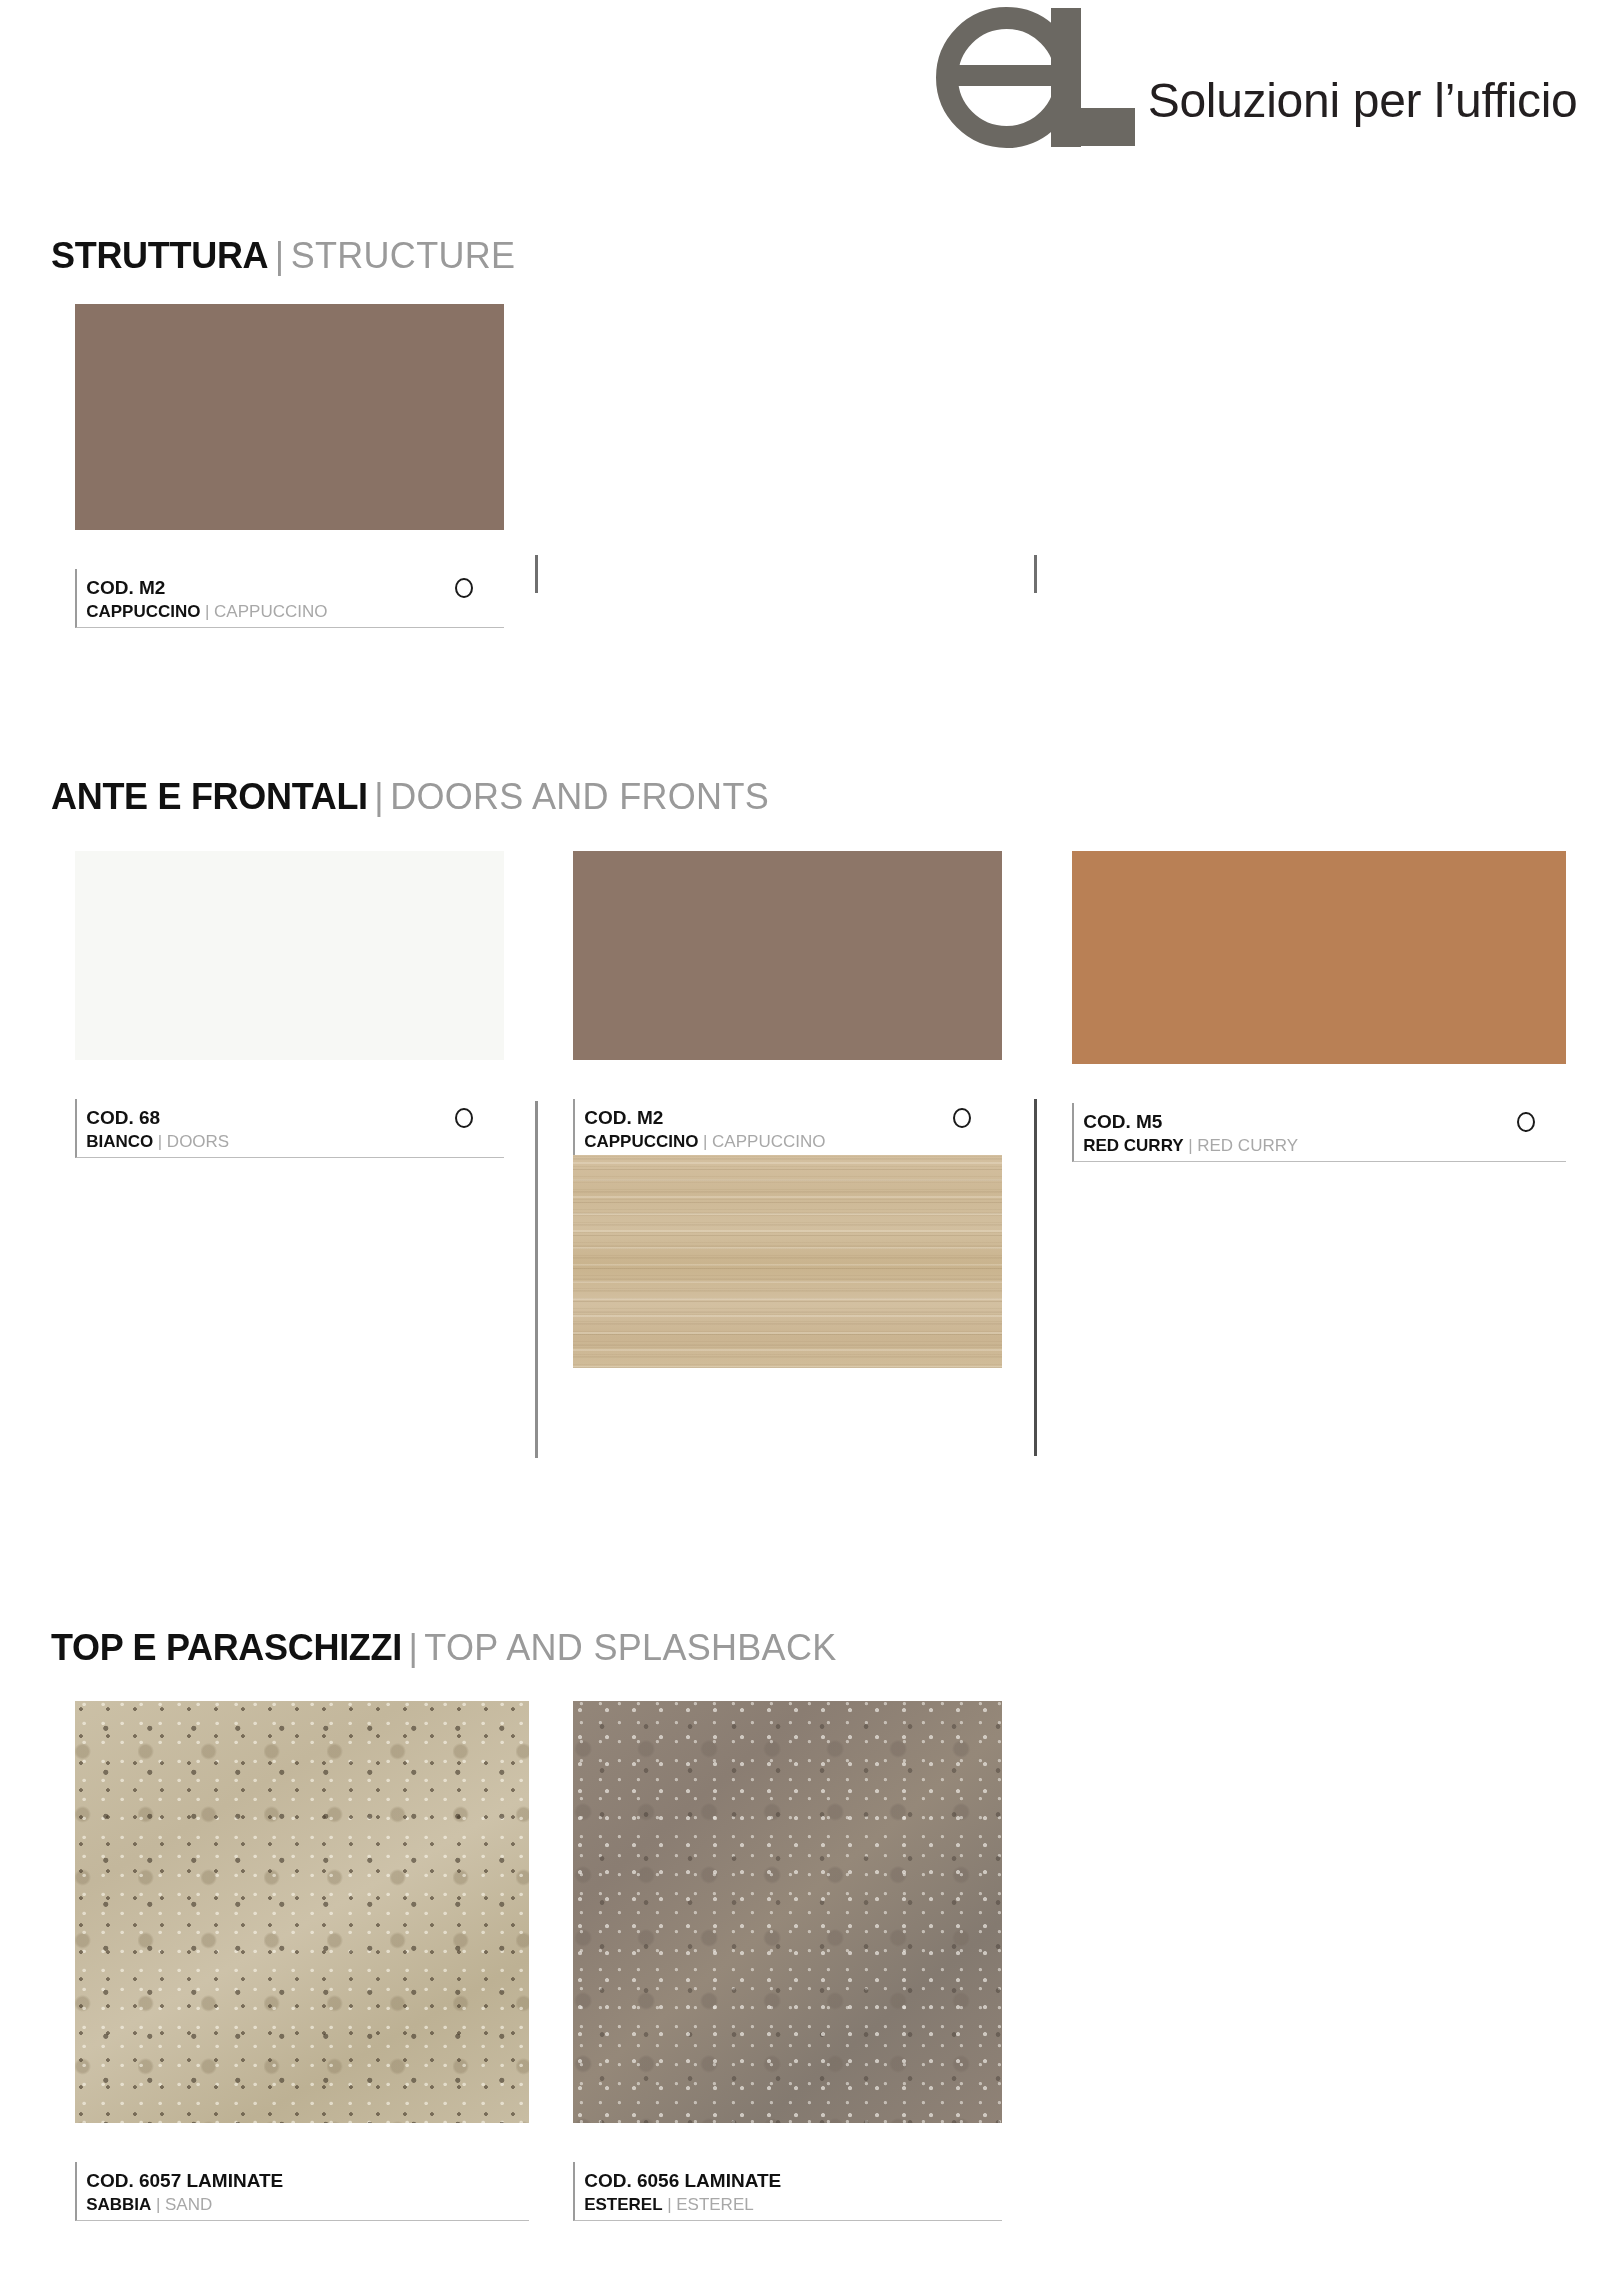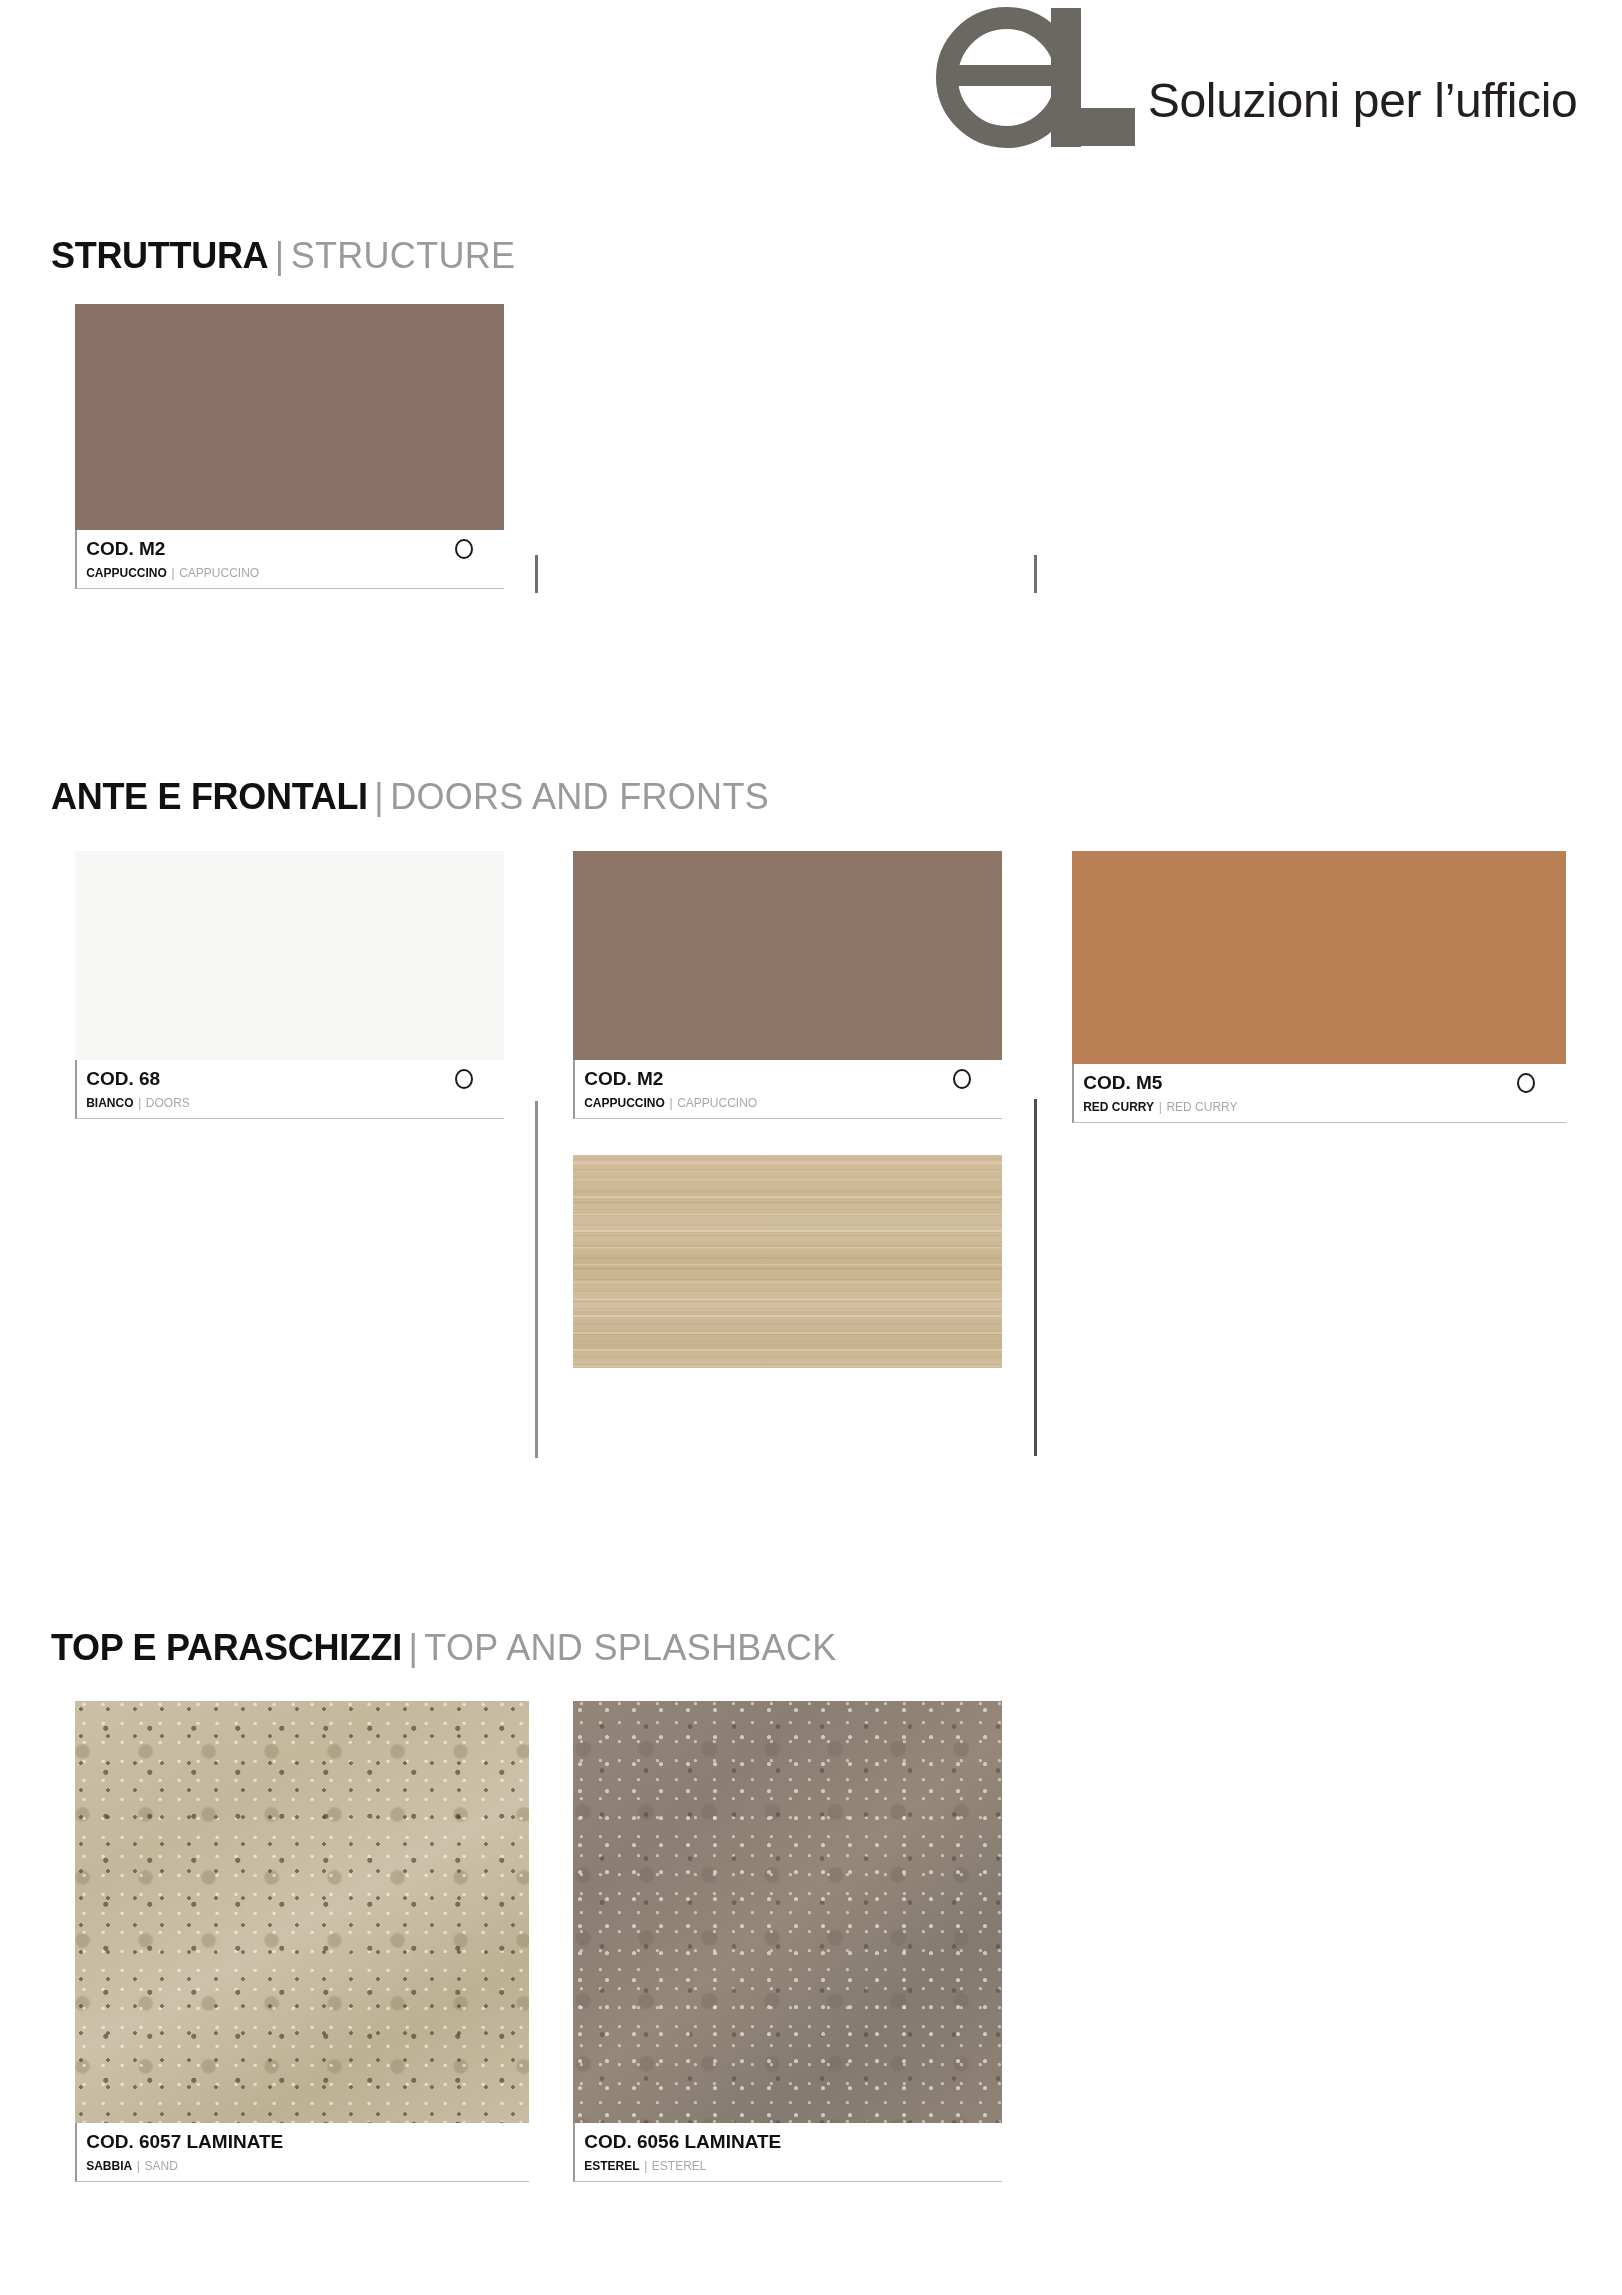--- a/index.html
+++ b/index.html
@@ -83,28 +83,28 @@
       radial-gradient(circle at 66% 58%, rgba(64,55,48,.42) 0, rgba(64,55,48,.42) 2px, rgba(0,0,0,0) 2.7px),
       radial-gradient(circle at 44% 14%, rgba(245,242,236,.55) 0, rgba(245,242,236,.55) 1.3px, rgba(0,0,0,0) 2px),
       radial-gradient(circle at 16% 76%, rgba(120,108,98,.45) 0, rgba(120,108,98,.45) 6.5px, rgba(0,0,0,0) 9.2px),
       linear-gradient(140deg,#938679 0%,#8a7d72 26%,#958879 50%,#847a70 74%,#8f8276 100%);
   }
 
   .label{
     position:relative;box-sizing:border-box;
     border-left:2px solid #9b9b9b;
     border-bottom:1.3px solid #bdbdbd;
-    padding:5.9px 0 3.9px 9.2px;background:#ffffff;
+    padding:5.9px 0 3.9px 9.2px;background:#ffffff;margin-top:39px;
   }
   .label-top{
     font-size:19px;font-weight:bold;color:#111111;letter-spacing:0px;
     line-height:25px;white-space:nowrap;
   }
   .label-bot{
-    font-size:12px;line-height:22px;white-space:nowrap;margin-top:1.3px;
+    font-size:17px;line-height:22px;white-space:nowrap;margin-top:1.3px;
   }
   .label-bot .it{font-weight:bold;color:#111111;}
   .label-bot .pipe{color:#a8a8a8;margin:0 4.6px;font-weight:300;}
   .label-bot .en{color:#a8a8a8;font-weight:300;}
   .mark-circle{
     position:absolute;right:31px;top:9.2px;
     width:17.7px;height:20px;border:2px solid #1a1a1a;border-radius:50%;
     box-sizing:border-box;
   }
 

